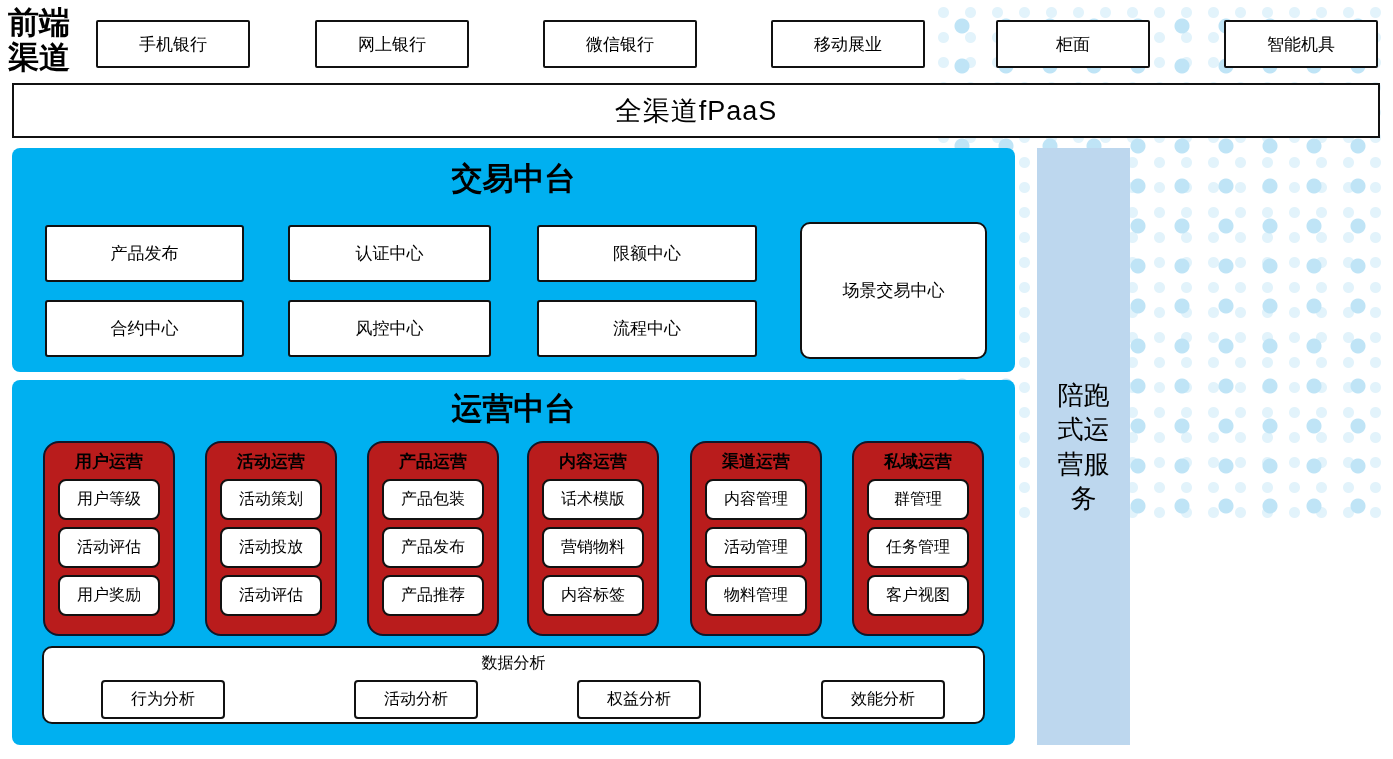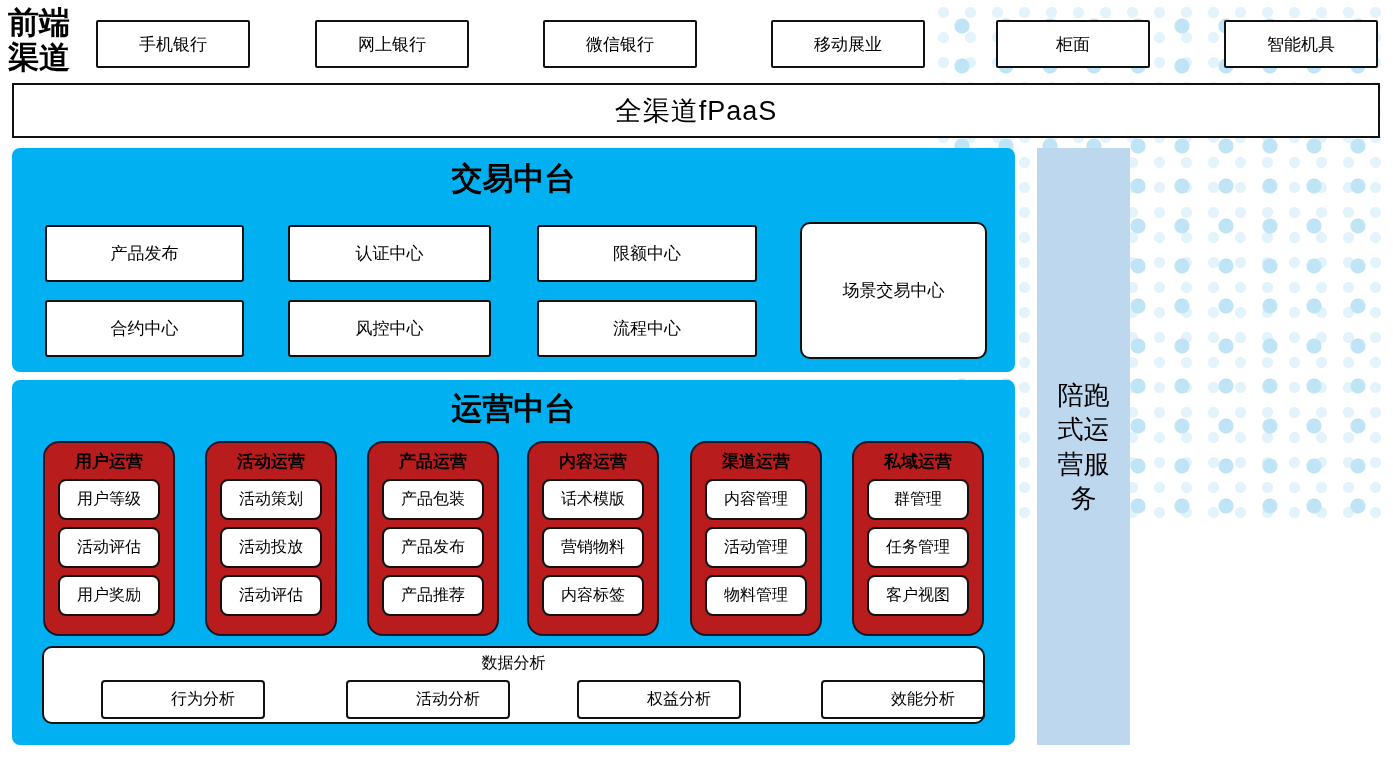--- a/index.html
+++ b/index.html
@@ -64,21 +64,21 @@
   .analysis{
     position:absolute;left:30px;top:266px;width:939px;height:74px;background:#fff;
     border:2px solid #111;border-radius:10px;
   }
   .analysis-title{
     position:absolute;left:0;top:5px;width:100%;text-align:center;font-size:16px;
   }
   .analysis-box{
     position:absolute;top:32px;height:35px;width:120px;background:#fff;
     border:2px solid #111;border-radius:4px;display:flex;align-items:center;
-    justify-content:center;font-size:16px;padding-left:40px;
+    justify-content:center;font-size:16px;
   }
   
   .accompany{
     left:1037px;top:148px;width:93px;height:597px;background:#BDD7EE;
     display:flex;align-items:center;justify-content:center;
   }
   .accompany-text{
     width:56px;font-size:26px;line-height:1.32;text-align:center;
     word-break:break-all;
   }
@@ -172,21 +172,21 @@
     <div class="ops-col" style="left:678px;">
       <div class="ops-col-title">渠道运营</div>
       <div class="ops-item">内容管理</div>
       <div class="ops-item">活动管理</div>
       <div class="ops-item">物料管理</div>
     </div>
 
     <div class="analysis">
       <div class="analysis-title">数据分析</div>
       <div class="analysis-box" style="left:57px;">行为分析</div>
-      <div class="analysis-box" style="left:302px;">活动分析</div>
+      <div class="analysis-box" style="left:310px;">活动分析</div>
       <div class="analysis-box" style="left:533px;">权益分析</div>
       <div class="analysis-box" style="left:777px;">效能分析</div>
     </div>
   </div>
 
   <div class="z accompany">
     <div class="accompany-text">陪跑式运营服务</div>
   </div>
 
 

